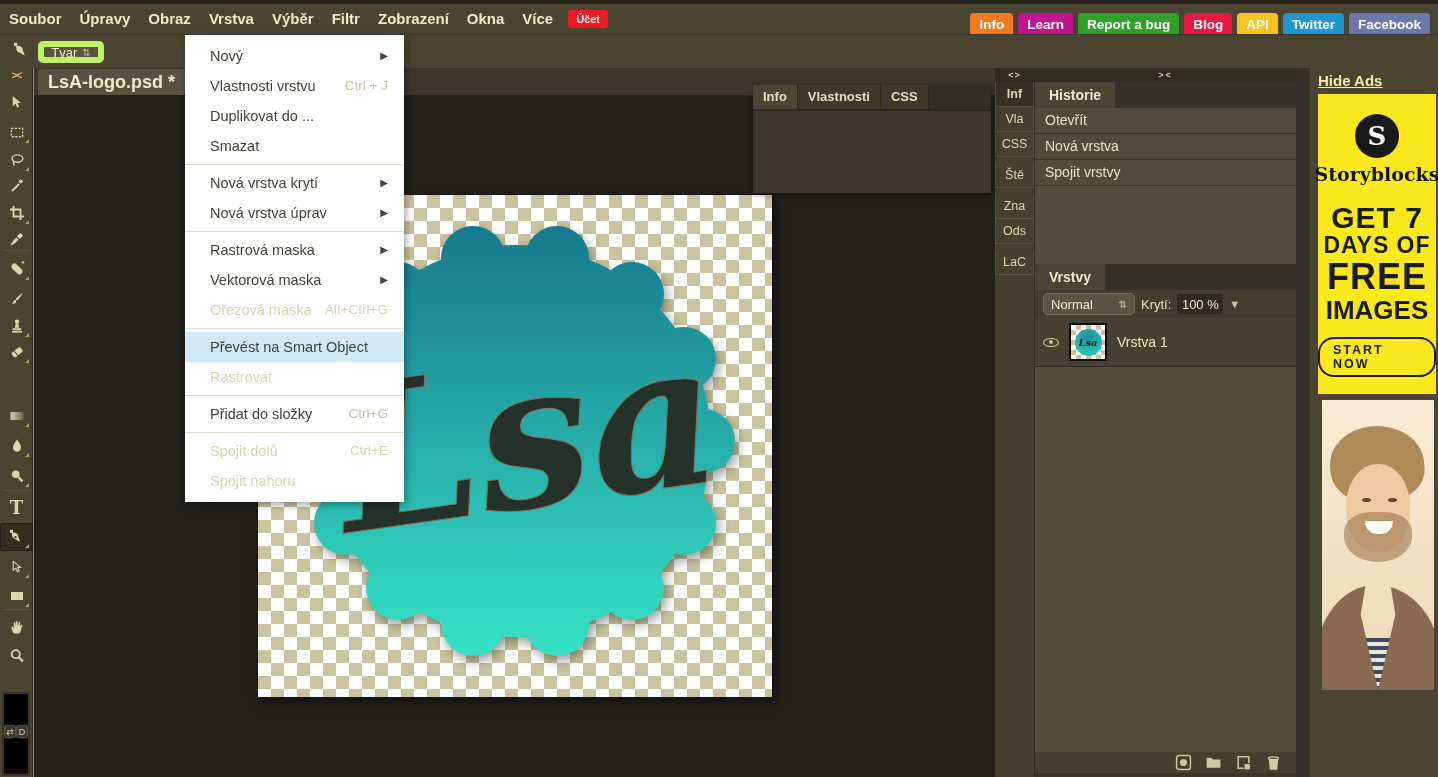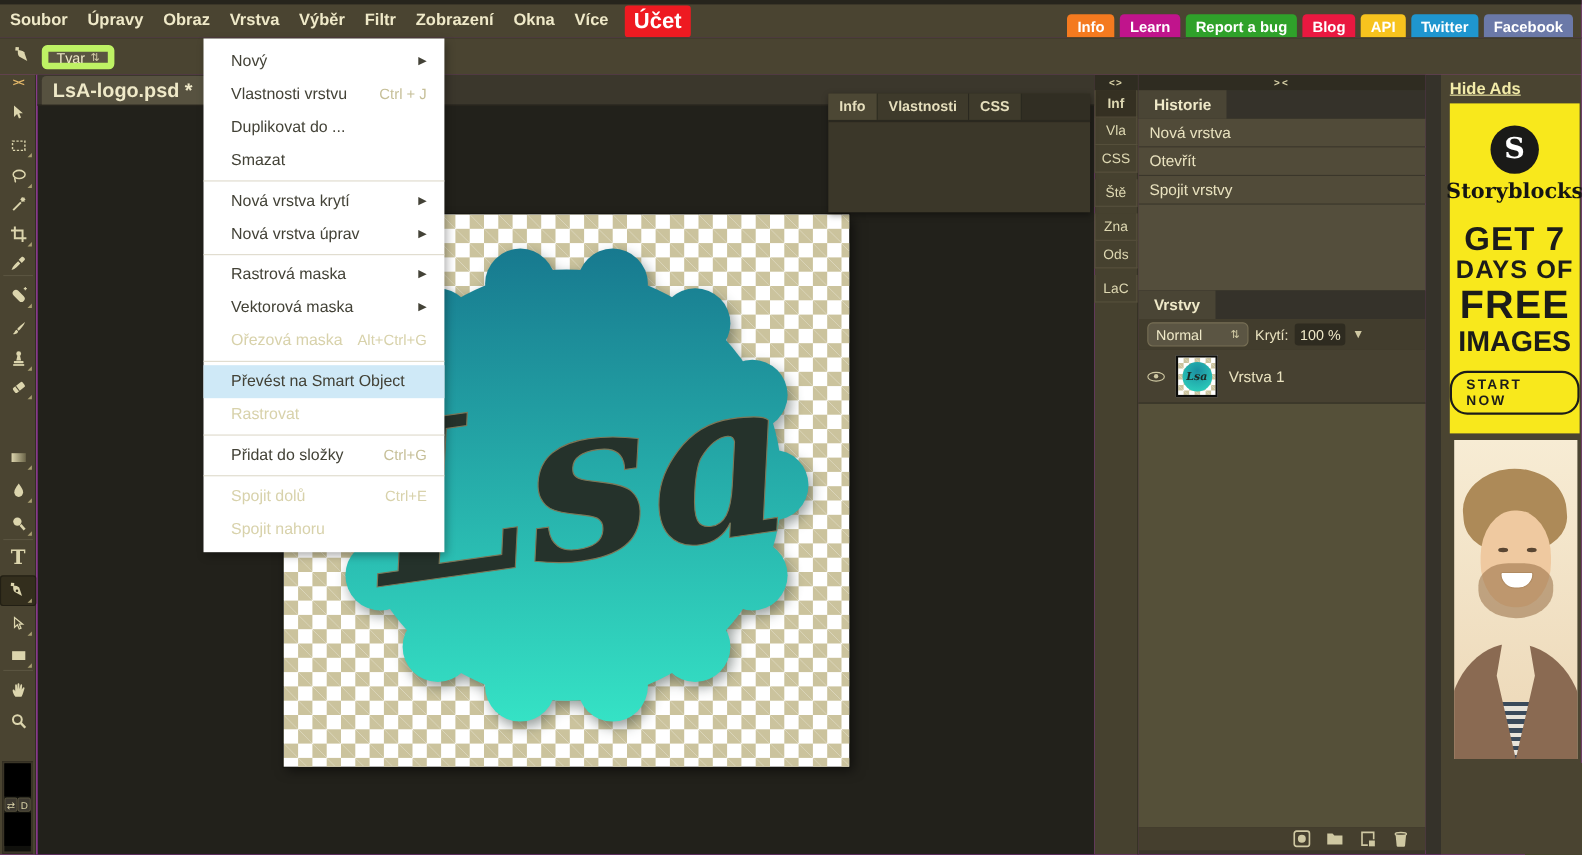--- a/index.html
+++ b/index.html
@@ -3,21 +3,21 @@
 <meta charset="utf-8">
 <style>
   html,body{margin:0;padding:0;background:#22211b;}
   .app{position:relative;width:1438px;height:777px;overflow:hidden;
        font-family:"Liberation Sans",sans-serif;color:#e9e2bf;background:#d946ef;}
 
   
   .menubar{position:absolute;left:0;top:0;width:1438px;height:34px;background:#4a4431;
            border-top:4px solid #26241c;box-sizing:border-box;display:flex;align-items:center;}
   .menubar .mitem{padding:0 9px;font-size:15px;font-weight:600;color:#efe9c8;line-height:30px;cursor:default;}
-  .account-btn{margin-left:6px;background:#ee1a21;color:#fff;font-weight:700;font-size:20px;
+  .account-btn{margin-left:6px;background:#ee1a21;color:#fff;font-weight:700;font-size:11px;
                padding:3px 8px;border-radius:3px;}
   .topright{position:absolute;right:8px;top:9px;display:flex;gap:5px;}
   .tr-btn{height:24px;line-height:24px;padding:0 9px;border-radius:4px;color:#fff;
           font-size:13.5px;font-weight:700;}
 
   
   .optionsbar{position:absolute;left:0;top:34px;width:1438px;height:34px;background:#4a4431;
               border-top:1px solid #3a362a;box-sizing:border-box;}
   .opt-pen{position:absolute;left:12px;top:7px;width:18px;height:18px;}
   .tool-select{position:absolute;left:38px;top:6px;width:66px;height:22px;background:#5a5441;
@@ -456,22 +456,22 @@
     <div class="strip-gap"></div>
     <div class="strip-tab">Zna</div>
     <div class="strip-tab">Ods</div>
     <div class="strip-gap"></div>
     <div class="strip-tab">LaC</div>
   </div>
 
   <div class="panels">
     <div class="pn-head">&gt;&lt;</div>
     <div class="pn-tabrow"><span class="pn-tab">Historie</span></div>
+    <div class="h-row">Otevřít</div>
     <div class="h-row">Nová vrstva</div>
-    <div class="h-row">Otevřít</div>
     <div class="h-row">Spojit vrstvy</div>
     <div class="h-empty"></div>
     <div class="pn-tabrow"><span class="pn-tab">Vrstvy</span></div>
     <div class="lp-controls">
       <div class="blend-select">
         <span>Normal</span>
         <span class="arr">⇅</span>
       </div>
       <span class="op-label">Krytí:</span>
       <span class="op-value">100 %</span>

